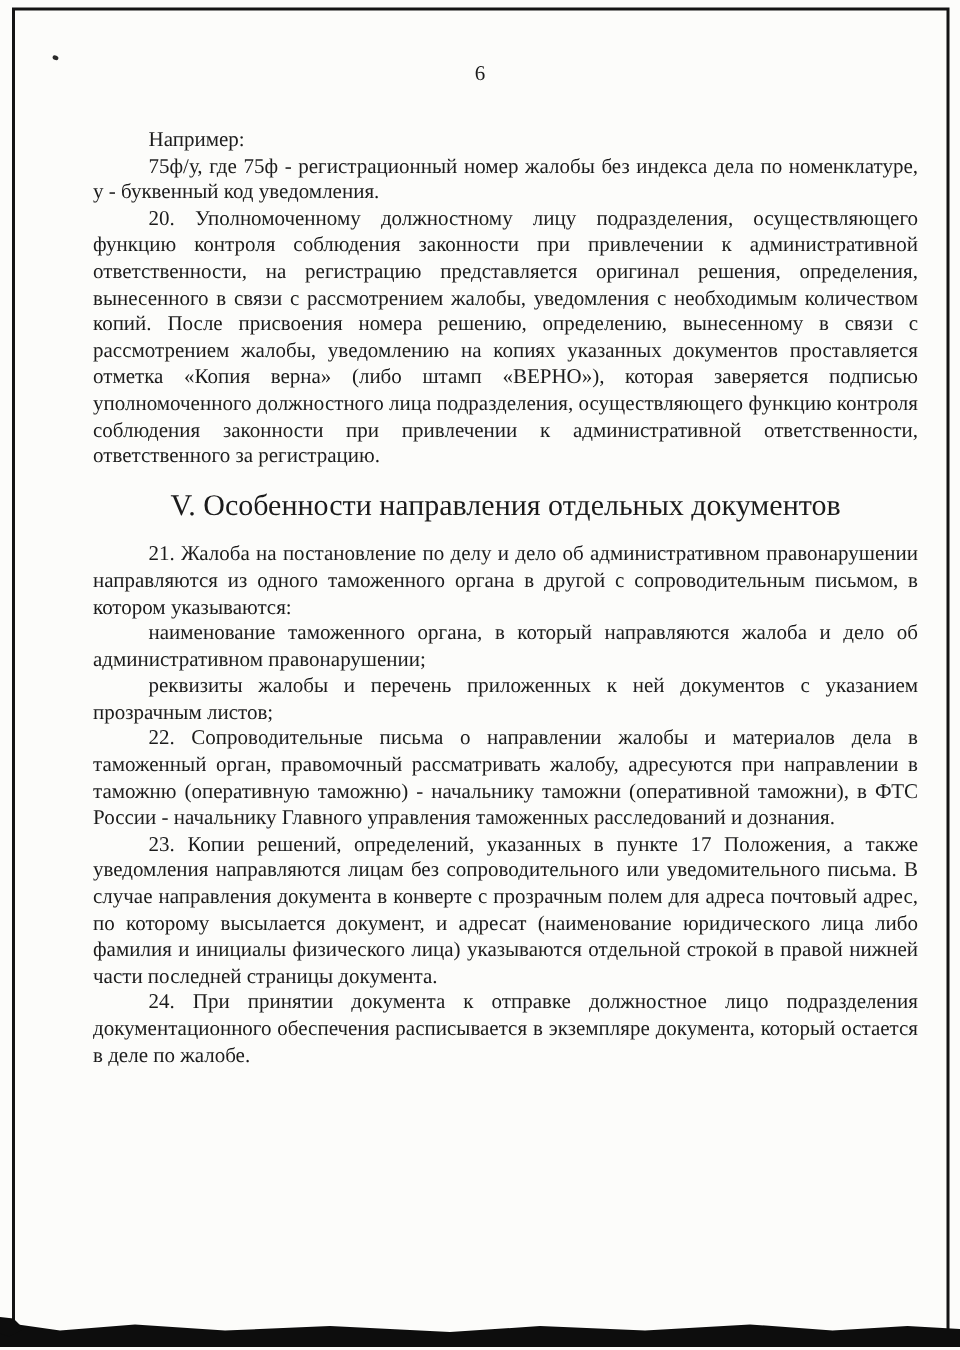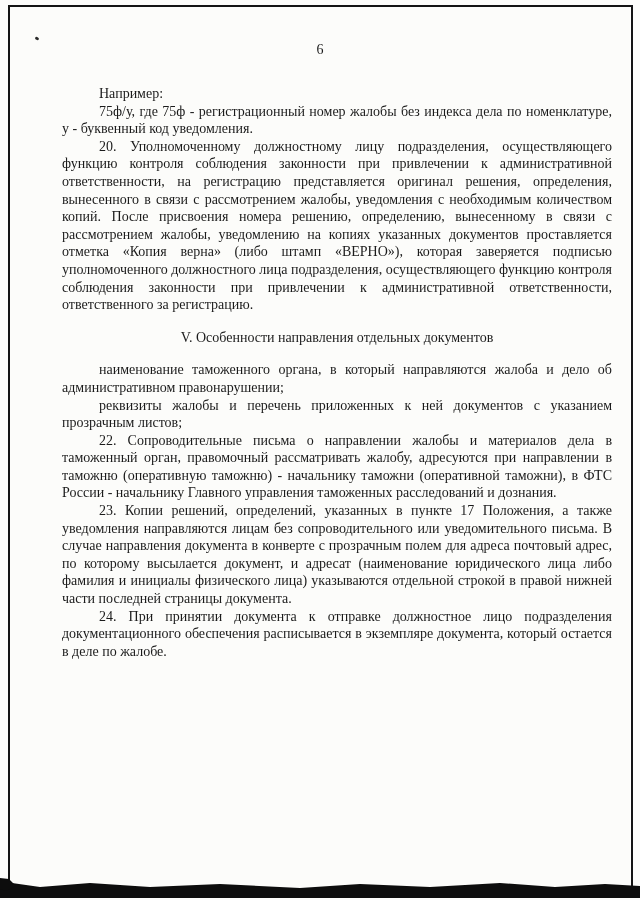--- a/index.html
+++ b/index.html
@@ -53,21 +53,21 @@
     line-height: 17.6px;
     text-align: justify;
     margin-top: 24px;
   }
   .para {
     margin: 0;
     text-indent: 37px;
   }
   .heading {
     margin: 15px 0 15px 0;
-    font-size: 14px;
+    font-size: 20px;
     font-weight: normal;
     text-align: center;
     text-indent: 0;
   }
   
   .bottom-band {
     position: absolute;
     left: 0;
     bottom: 2px;
     width: 640px;
@@ -85,20 +85,21 @@
 
   <div class="page-number">6</div>
 
   <div class="content">
     <p class="para">Например:</p>
     <p class="para">75ф/у, где 75ф - регистрационный номер жалобы без индекса дела по номенклатуре, у - буквенный код уведомления.</p>
     <p class="para">20. Уполномоченному должностному лицу подразделения, осуществляющего функцию контроля соблюдения законности при привлечении к административной ответственности, на регистрацию представляется оригинал решения, определения, вынесенного в связи с рассмотрением жалобы, уведомления с необходимым количеством копий. После присвоения номера решению, определению, вынесенному в связи с рассмотрением жалобы, уведомлению на копиях указанных документов проставляется отметка «Копия верна» (либо штамп «ВЕРНО»), которая заверяется подписью уполномоченного должностного лица подразделения, осуществляющего функцию контроля соблюдения законности при привлечении к административной ответственности, ответственного за регистрацию.</p>
 
     <h2 class="heading">V. Особенности направления отдельных документов</h2>
 
+    <p class="para">21. Жалоба на постановление по делу и дело об административном правонарушении направляются из одного таможенного органа в другой с сопроводительным письмом, в котором указываются:</p>
     <p class="para">наименование таможенного органа, в который направляются жалоба и дело об административном правонарушении;</p>
     <p class="para">реквизиты жалобы и перечень приложенных к ней документов с указанием прозрачным листов;</p>
     <p class="para">22. Сопроводительные письма о направлении жалобы и материалов дела в таможенный орган, правомочный рассматривать жалобу, адресуются при направлении в таможню (оперативную таможню) - начальнику таможни (оперативной таможни), в ФТС России - начальнику Главного управления таможенных расследований и дознания.</p>
     <p class="para">23. Копии решений, определений, указанных в пункте 17 Положения, а также уведомления направляются лицам без сопроводительного или уведомительного письма. В случае направления документа в конверте с прозрачным полем для адреса почтовый адрес, по которому высылается документ, и адресат (наименование юридического лица либо фамилия и инициалы физического лица) указываются отдельной строкой в правой нижней части последней страницы документа.</p>
     <p class="para">24. При принятии документа к отправке должностное лицо подразделения документационного обеспечения расписывается в экземпляре документа, который остается в деле по жалобе.</p>
   </div>
 
   <svg class="bottom-band" viewBox="0 0 640 20" preserveAspectRatio="none" aria-hidden="true">
     <polygon fill="#0d0d0d" points="0,20 0,2 12,5 40,9 90,5 150,9 220,6 300,10 360,6 430,9 500,5 555,9 605,6 640,8 640,20"></polygon>
     <polygon fill="#0d0d0d" points="0,20 0,0 9,1 16,8 6,13 0,11"></polygon>

